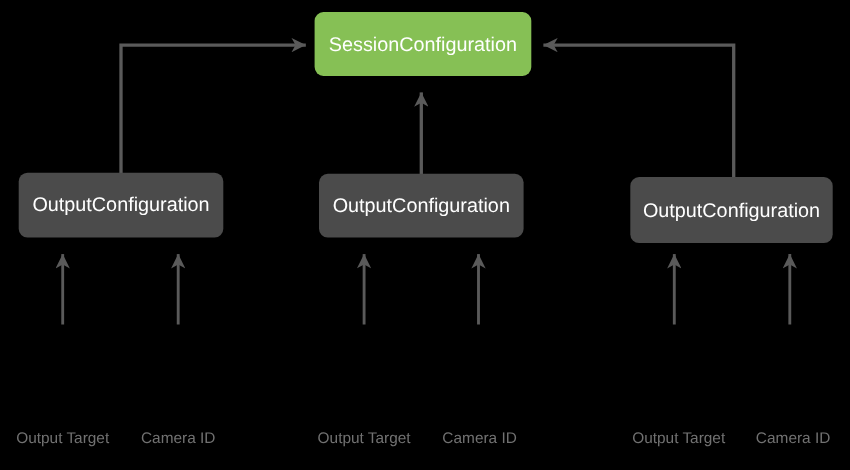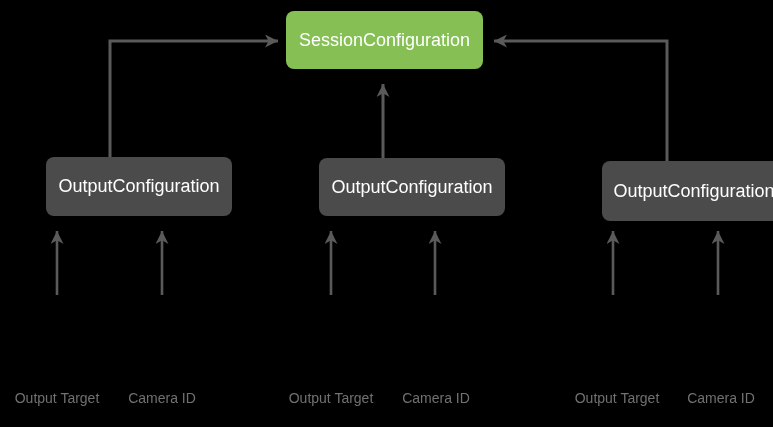--- a/index.html
+++ b/index.html
@@ -40,21 +40,21 @@
     display: flex;
     align-items: center;
     justify-content: center;
     border-radius: 8px;
     color: var(--node-text, #FFFFFF);
     font-size: 18px;
     white-space: nowrap;
     box-sizing: border-box;
   }
   .node.session { background: var(--session-node-bg, #86C055); }
-  .node.output  { background: var(--output-node-bg, #4B4B4B); margin-left: 29px; }
+  .node.output  { background: var(--output-node-bg, #4B4B4B); }
   .io-label {
     position: absolute;
     transform: translateX(-50%);
     color: var(--io-label-text, #717171);
     font-size: 14px;
     white-space: nowrap;
     text-align: center;
   }
 </style>
 </head>

